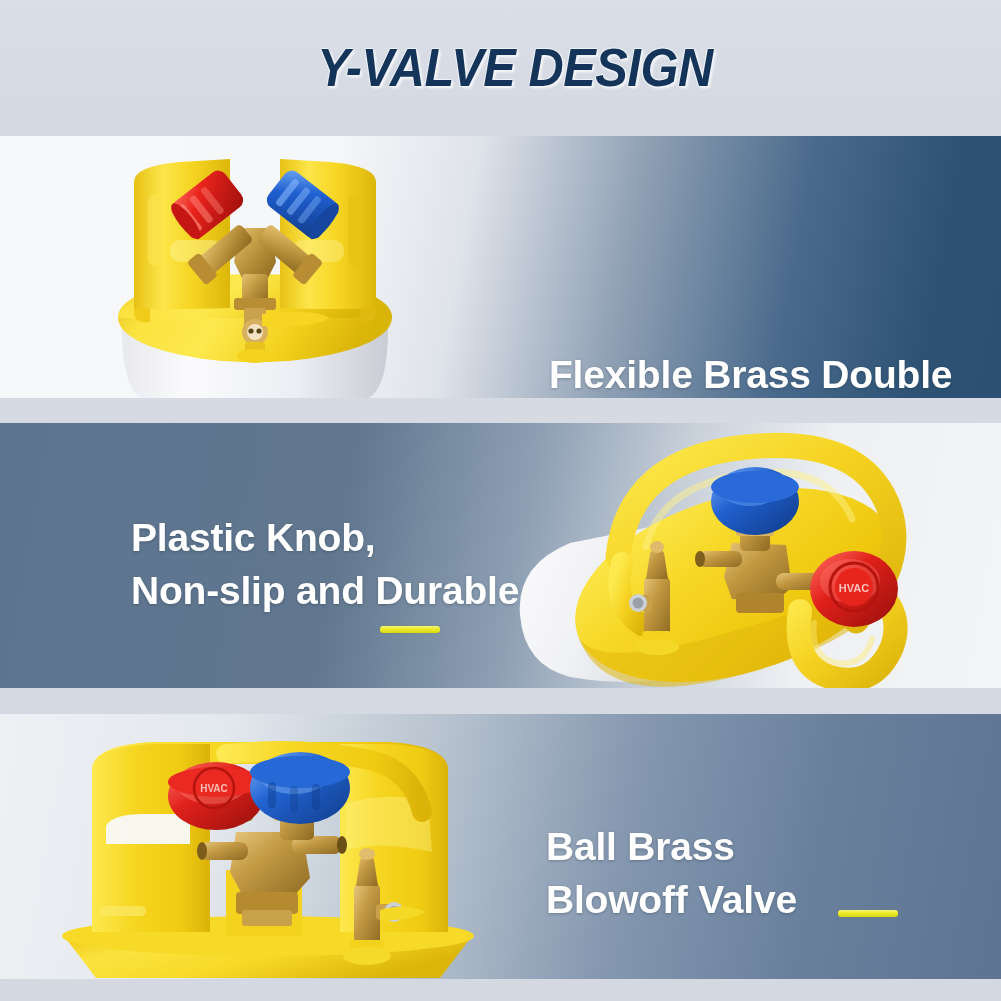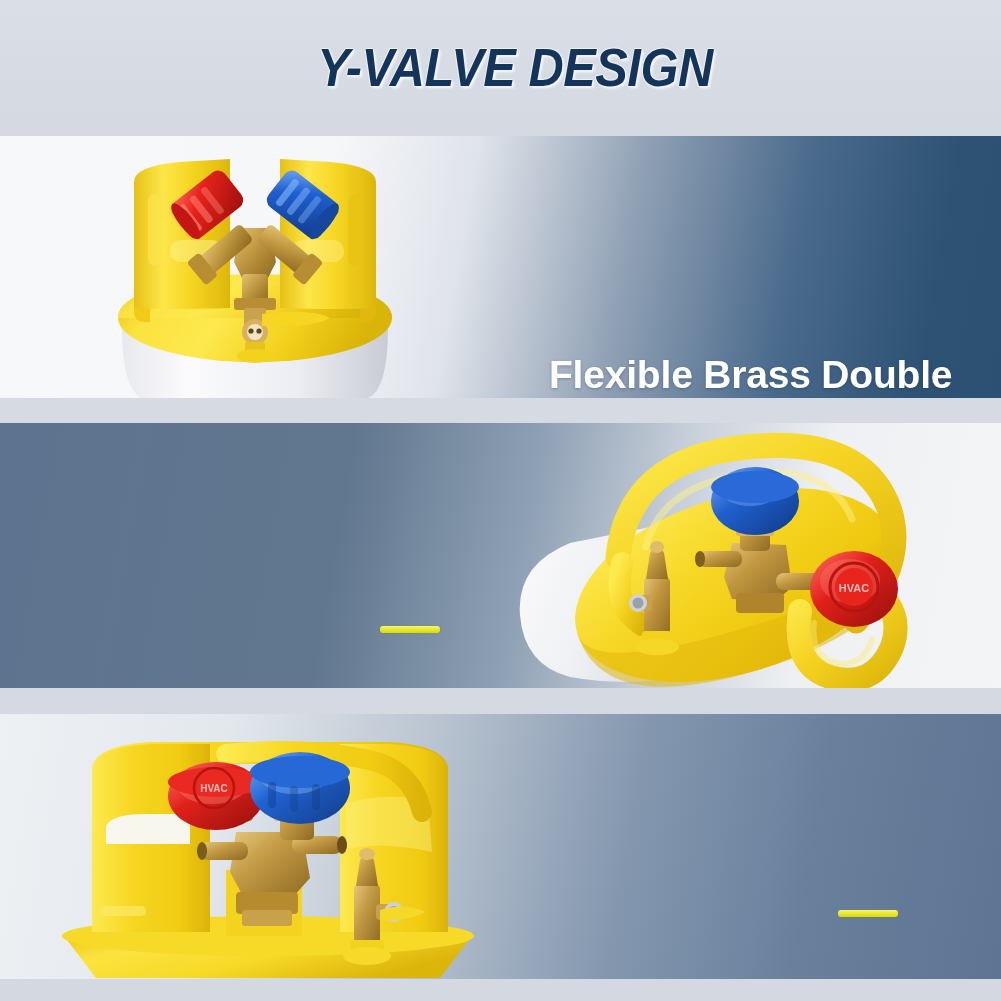--- a/index.html
+++ b/index.html
@@ -205,20 +205,22 @@
 
       <div class="caption" id="cap-1">Flexible Brass Double
 Valve, Free Adjustment</div>
 
     </div>
   </div>
 
   <div class="panel bg-rl-dark" id="panel-2">
     <div class="panel-inner">
 
+      <div class="caption" id="cap-2" style="top:89px;left:131px;">Plastic Knob,
+Non-slip and Durable</div>
       <div class="accent" id="acc-2" style="top:203px;left:380px;"></div>
 
       <div class="art" id="art-2">
         <svg viewBox="0 0 480 276" width="480" height="276">
           <defs>
             <linearGradient id="p2body" x1="0" y1="0" x2="1" y2="0.3">
               <stop offset="0%" stop-color="#fbfbfd"></stop>
               <stop offset="45%" stop-color="#f0f1f4"></stop>
               <stop offset="100%" stop-color="#d3d6dc"></stop>
             </linearGradient>
@@ -402,18 +404,20 @@
             <rect x="36" y="54" width="18" height="16" rx="4" fill="#c9a14a"></rect>
             <circle cx="54" cy="62" r="10" fill="#ccd1d7"></circle>
             <circle cx="54" cy="62" r="6" fill="#98a0aa"></circle>
             <path d="M40,60 Q66,52 86,62 Q66,72 40,70 Z" fill="#f5d927"></path>
             <rect x="10" y="90" width="34" height="16" rx="4" fill="#f2d21c"></rect>
             <ellipse cx="27" cy="106" rx="24" ry="9" fill="#f6da2a"></ellipse>
           </g>
         </svg>
       </div>
 
+      <div class="caption" id="cap-3" style="top:107px;left:546px;">Ball Brass
+Blowoff Valve</div>
       <div class="accent" id="acc-3" style="top:196px;left:838px;"></div>
 
     </div>
   </div>
 
 </div>
 
 </body></html>

